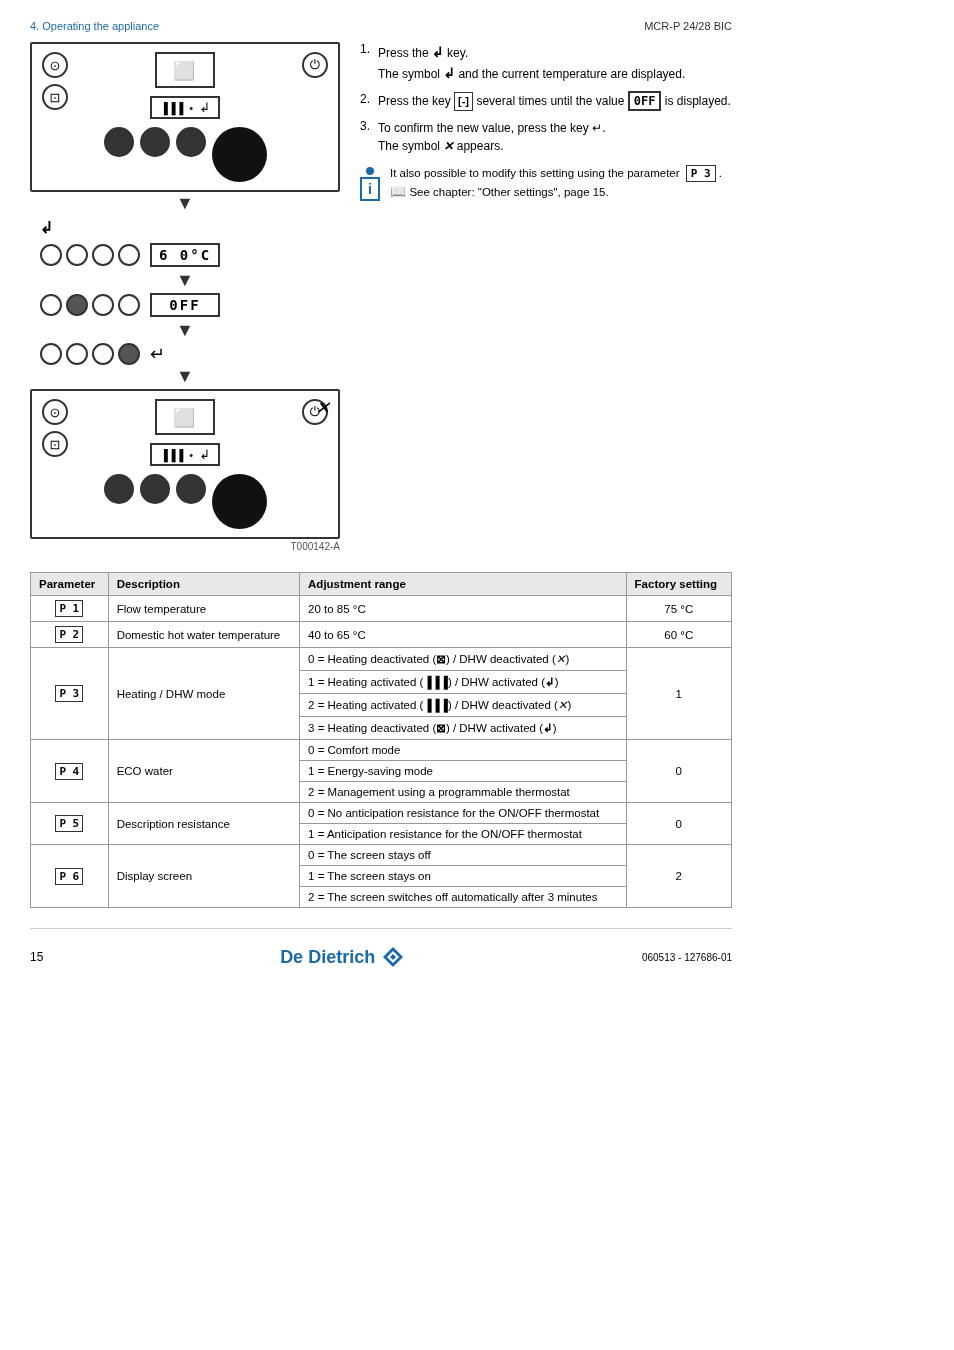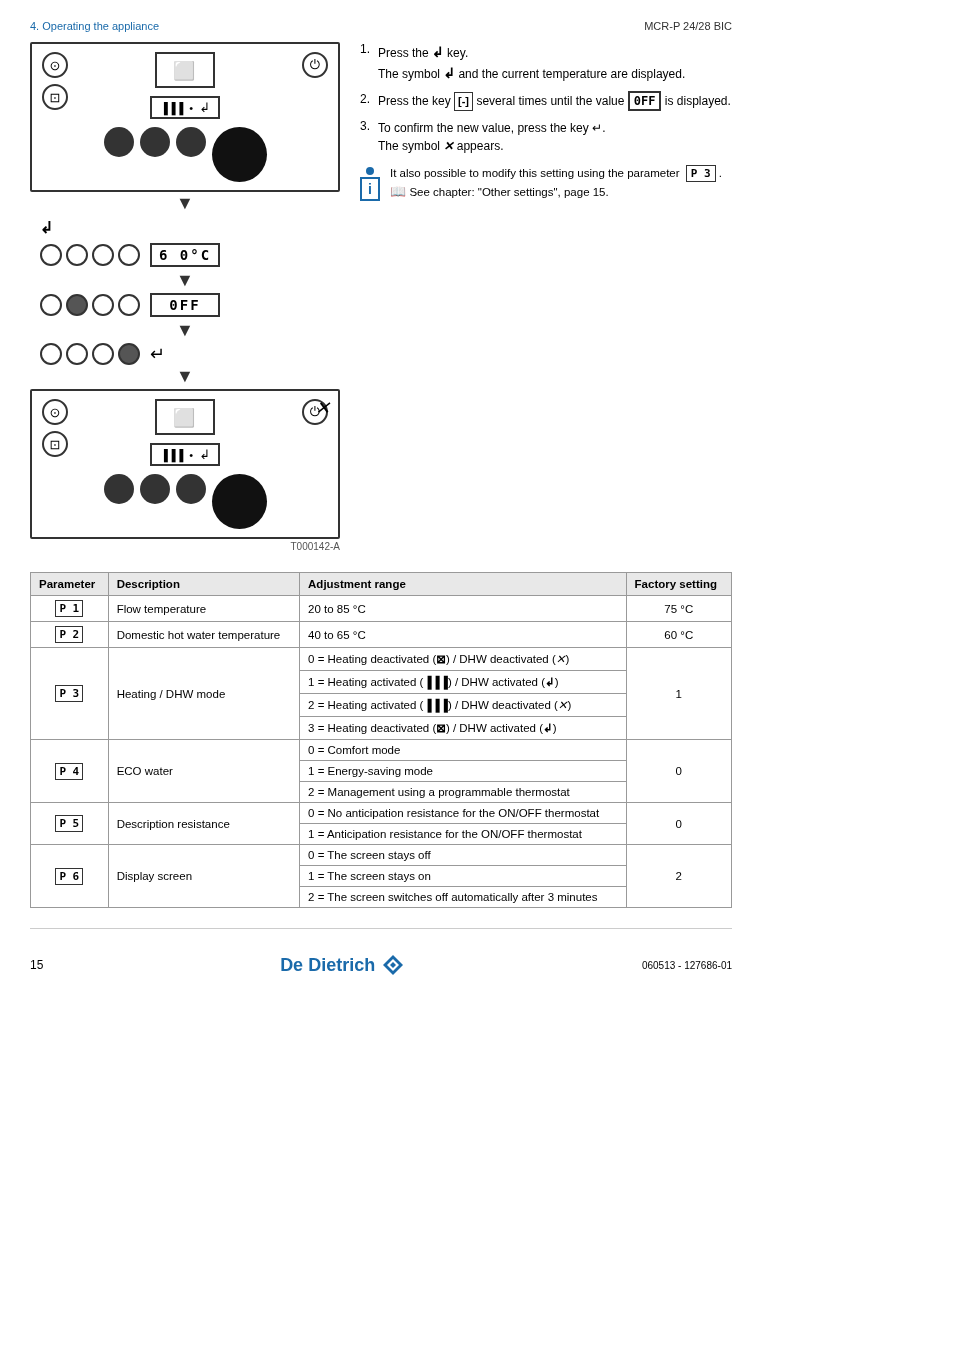--- a/index.html
+++ b/index.html
@@ -192,21 +192,21 @@
       font-weight: normal;
       margin-left: 46px;
     }
 
     
     .page-footer {
       display: flex;
       justify-content: space-between;
       align-items: center;
       margin-top: 20px;
-      padding-top: 24px;
+      padding-top: 16px;
       border-top: 1px solid #ccc;
       text-align: center;
     }
     .footer-page-num {
       font-size: 12px;
     }
     .footer-brand {
       font-size: 18px;
       font-weight: bold;
       color: #1a6aaa;

